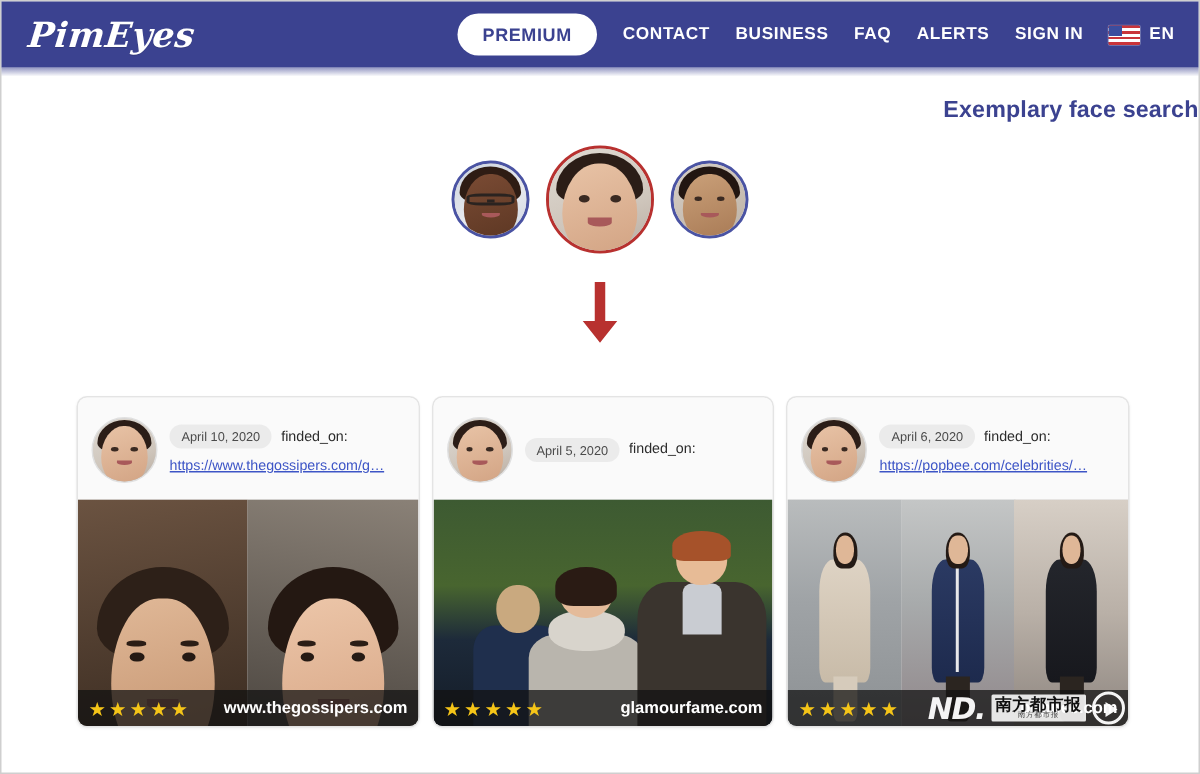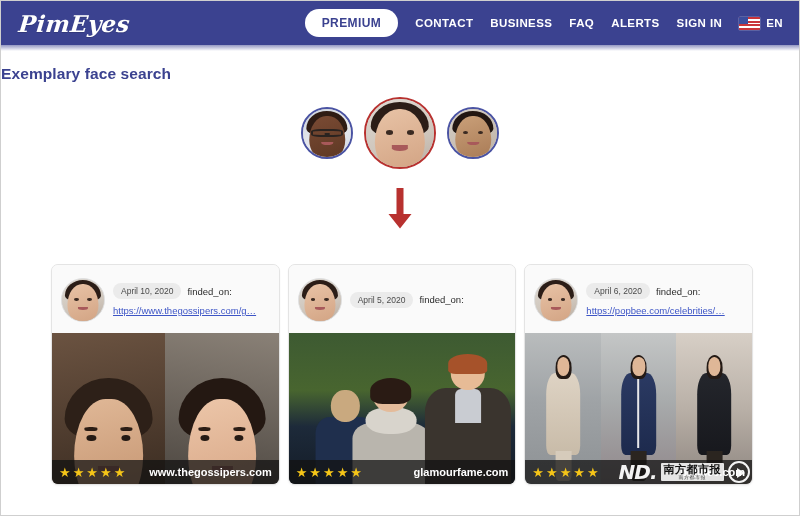--- a/index.html
+++ b/index.html
@@ -81,21 +81,21 @@
     box-shadow: 0 0 0 .5px rgba(255,255,255,.35);
   }
   .flag .canton {
     position: absolute; left: 0; top: 0;
     width: 9px; height: 7px;
     background: #3b4d9e;
   }
 
   
   .heading {
-    text-align: left;
+    text-align: right;
     margin-top: 20px;
     font-size: 15.5px;
     font-weight: bold;
     color: #3b4290;
     letter-spacing: .1px;
   }
 
   
   .face-row {
     margin-top: 14px;

